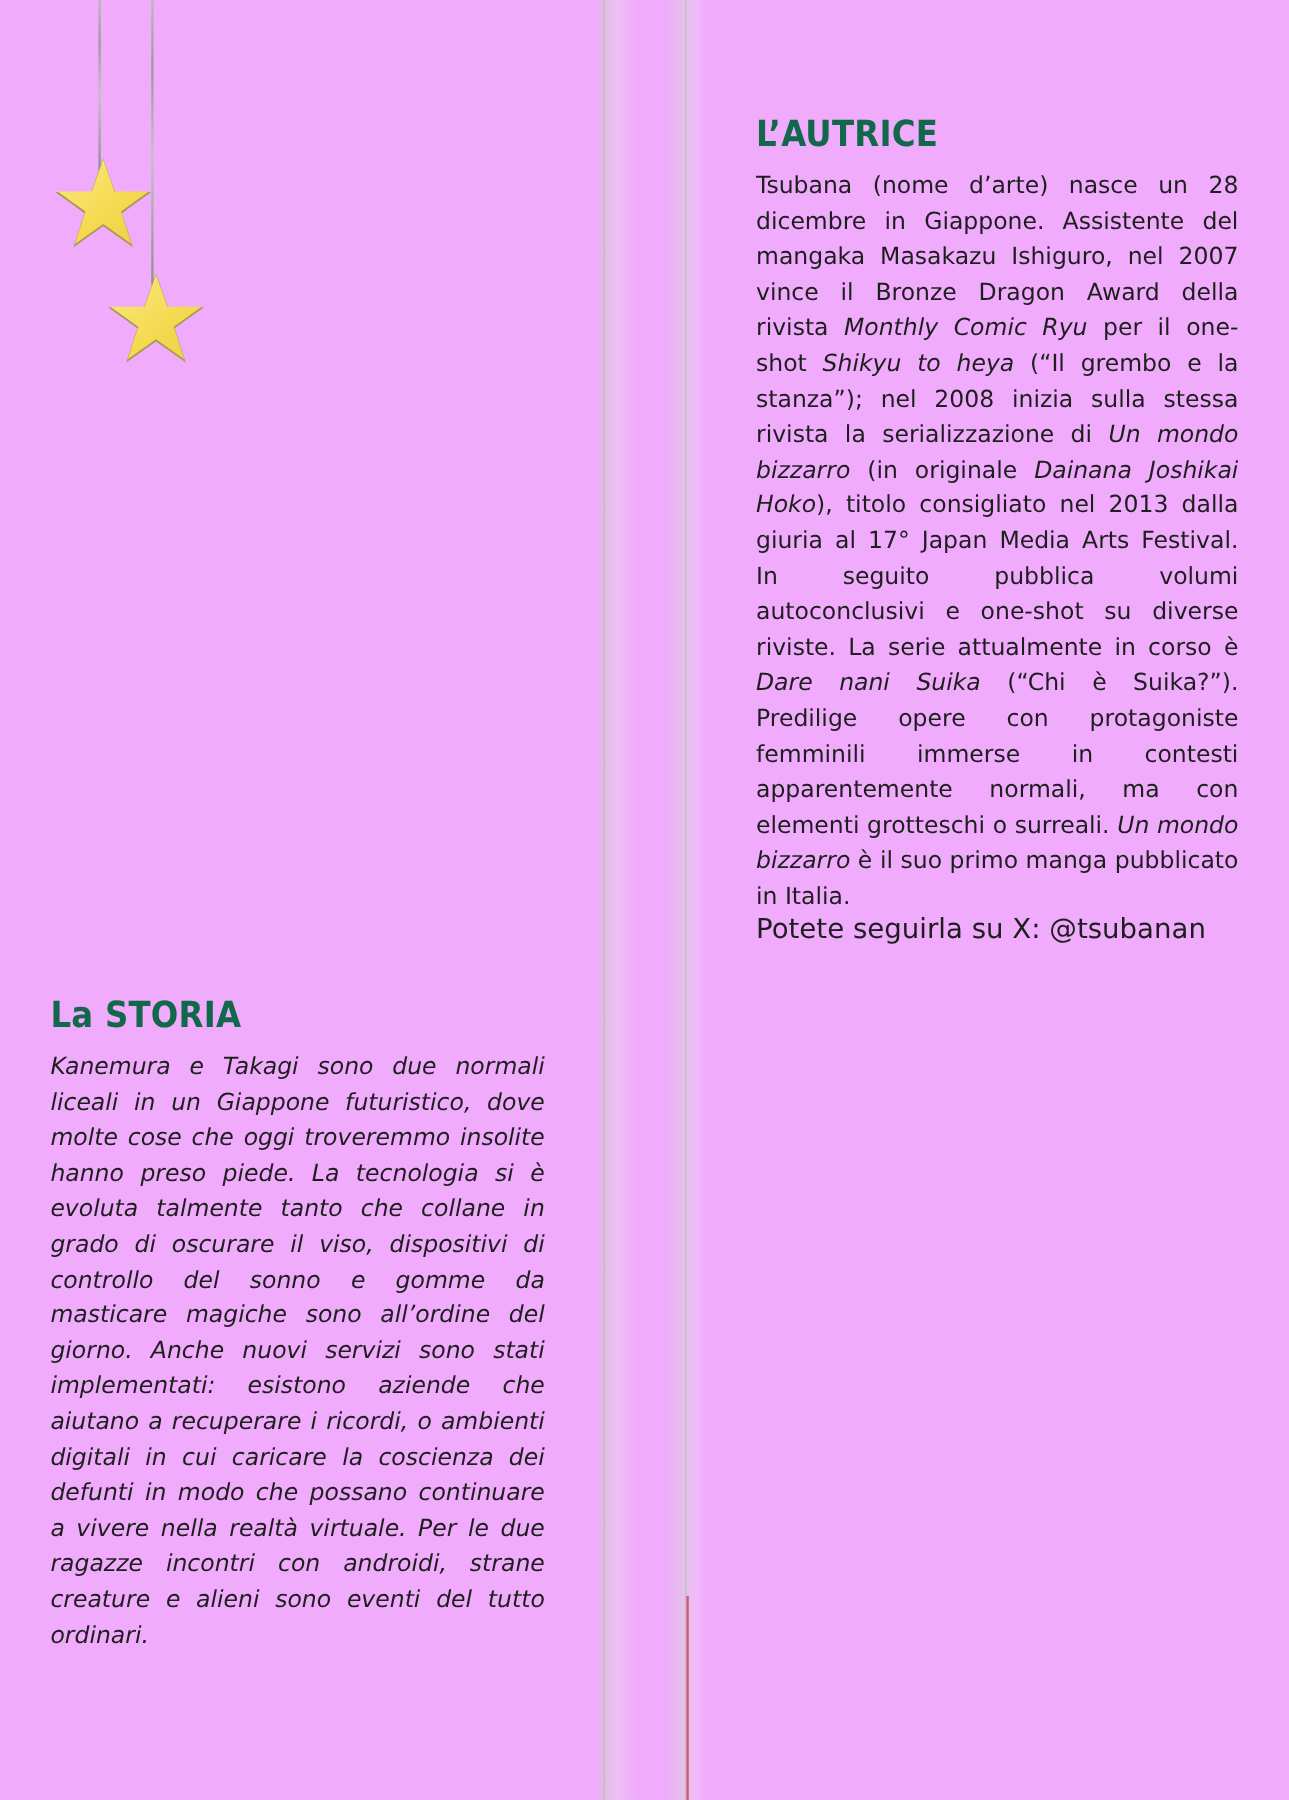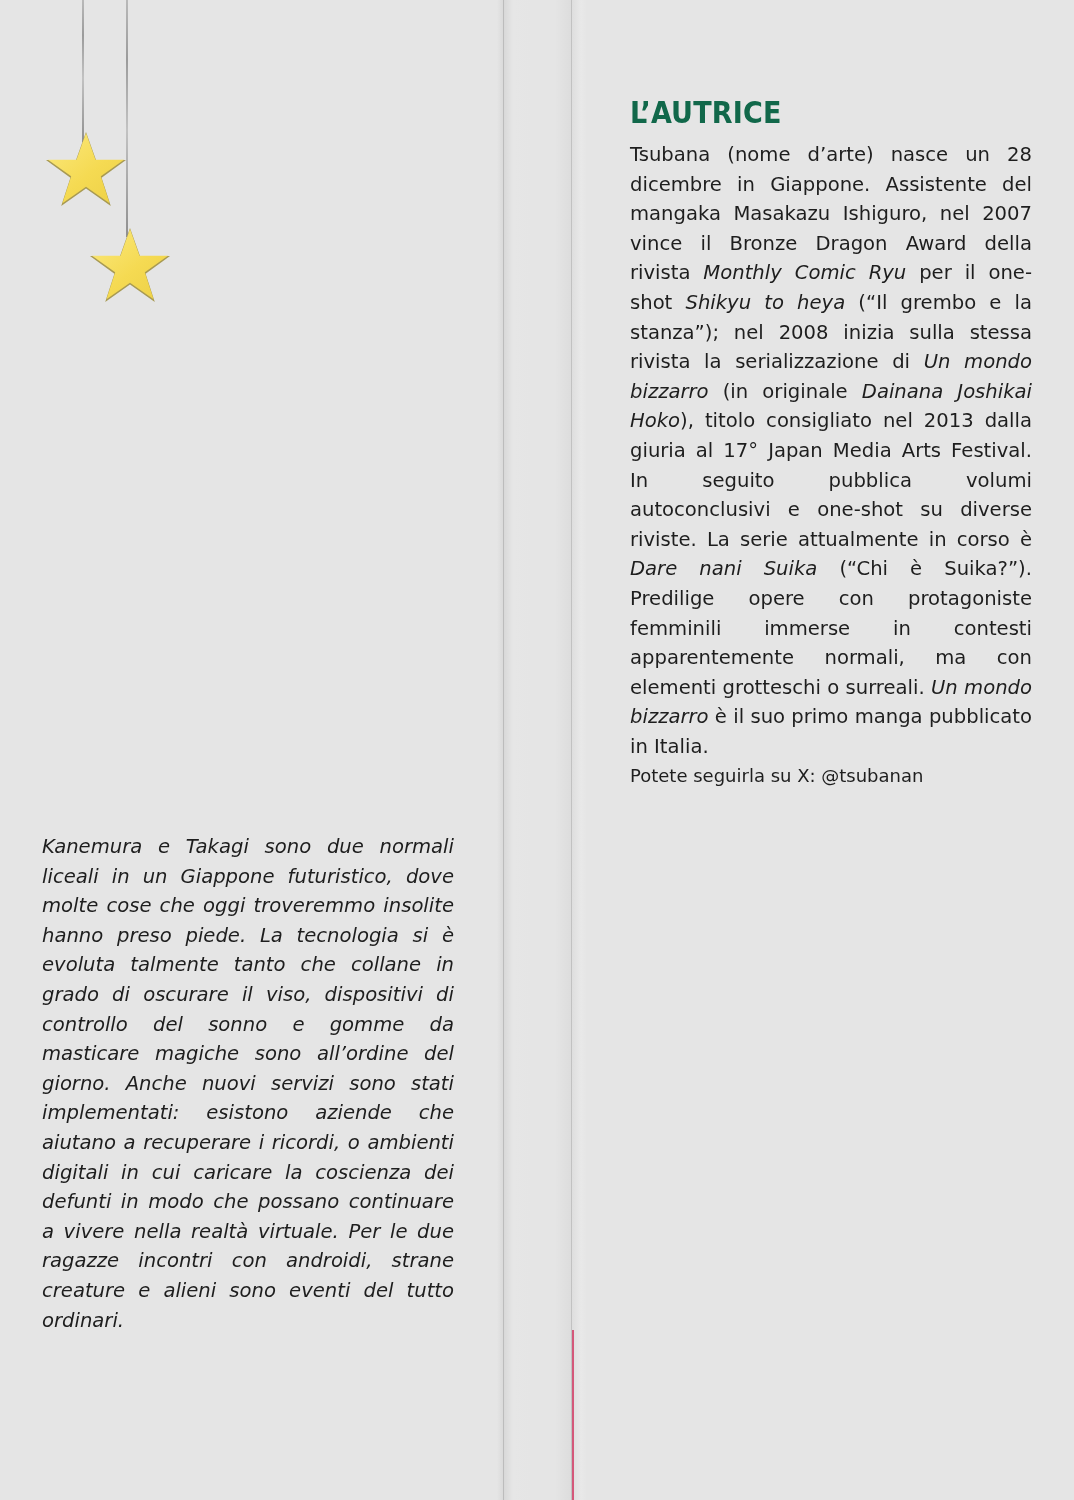--- a/index.html
+++ b/index.html
@@ -13,21 +13,21 @@
     position: relative;
     overflow: hidden;
     font-family: "Liberation Sans", sans-serif;
     -webkit-font-smoothing: antialiased;
   }
 
   
   .page {
     position: absolute;
     inset: 0;
-    background: #e5e5e5;
+    background: #f0abfc;
   }
 
   
   .spine {
     position: absolute;
     top: 0;
     bottom: 0;
     left: 497px;
     width: 90px;
     pointer-events: none;
@@ -152,21 +152,21 @@
   }
   .body-text.last-ragged {
     text-align: justify;
     font-style: italic;
   }
   .body-text em {
     font-style: italic;
   }
   .tail-line {
     color: #1e1e1e;
-    font-size: 18px;
+    font-size: 23px;
     line-height: 29.6px;
     text-align: left;
     margin: 0;
     font-family: "DejaVu Sans", sans-serif;
   }
 </style>
 </head>
 <body>
 
 <div class="page">
@@ -189,17 +189,18 @@
 
   <div class="col col-autrice">
     <h2 class="section-title"><span class="lead">L’</span><span class="rest">autrice</span></h2>
 
     <p class="body-text"><span>Tsubana (nome d’arte) nasce un 28 dicembre in Giappone. Assistente del mangaka Masakazu Ishiguro, nel 2007 vince il Bronze Dragon Award della rivista </span><em>Monthly Comic Ryu</em><span> per il one-shot </span><em>Shikyu to heya</em><span> (“Il grembo e la stanza”); nel 2008 inizia sulla stessa rivista la serializzazione di </span><em>Un mondo bizzarro</em><span> (in originale </span><em>Dainana Joshikai Hoko</em><span>), titolo consigliato nel 2013 dalla giuria al 17° Japan Media Arts Festival. In seguito pubblica volumi autoconclusivi e one-shot su diverse riviste. La serie attualmente in corso è </span><em>Dare nani Suika</em><span> (“Chi è Suika?”). Predilige opere con protagoniste femminili immerse in contesti apparentemente normali, ma con elementi grotteschi o surreali. </span><em>Un mondo bizzarro</em><span> è il suo primo manga pubblicato in Italia.</span></p>
 
     <p class="tail-line">Potete seguirla su X: @tsubanan</p>
   </div>
 
   <div class="col col-storia">
+    <h2 class="section-title"><span class="lead">La </span><span class="rest">storia</span></h2>
 
     <p class="body-text last-ragged">Kanemura e Takagi sono due normali liceali in un Giappone futuristico, dove molte cose che oggi troveremmo insolite hanno preso piede. La tecnologia si è evoluta talmente tanto che collane in grado di oscurare il viso, dispositivi di controllo del sonno e gomme da masticare magiche sono all’ordine del giorno. Anche nuovi servizi sono stati implementati: esistono aziende che aiutano a recuperare i ricordi, o ambienti digitali in cui caricare la coscienza dei defunti in modo che possano continuare a vivere nella realtà virtuale. Per le due ragazze incontri con androidi, strane creature e alieni sono eventi del tutto ordinari.</p>
   </div>
 
 </div>
 
 </body></html>

